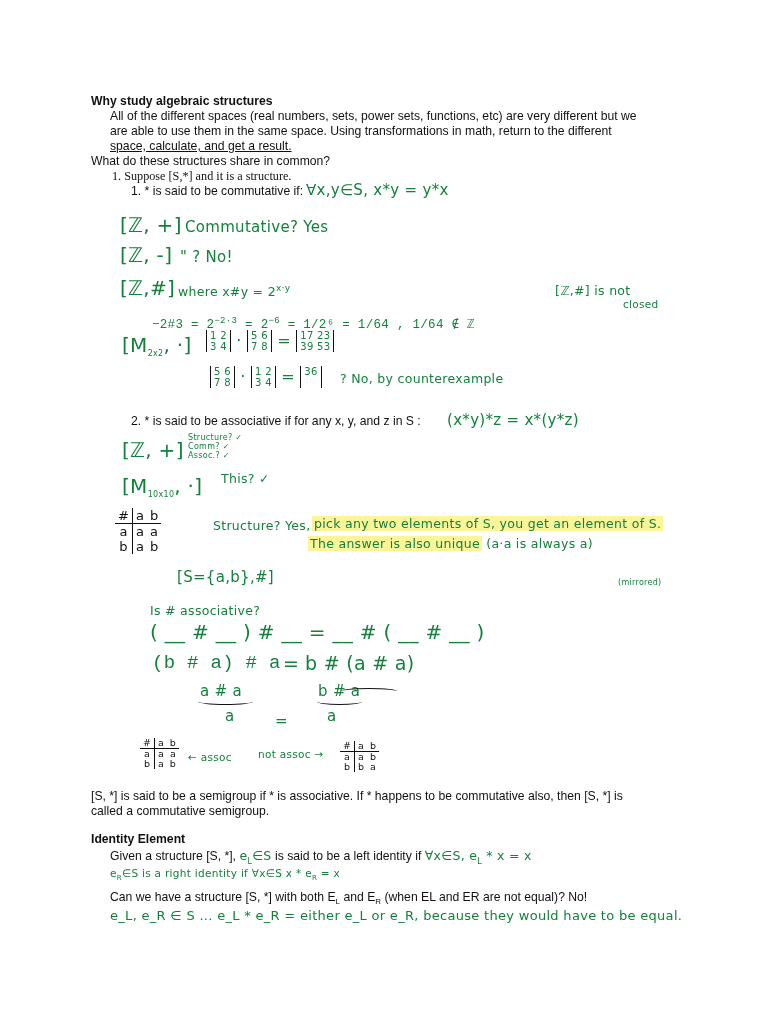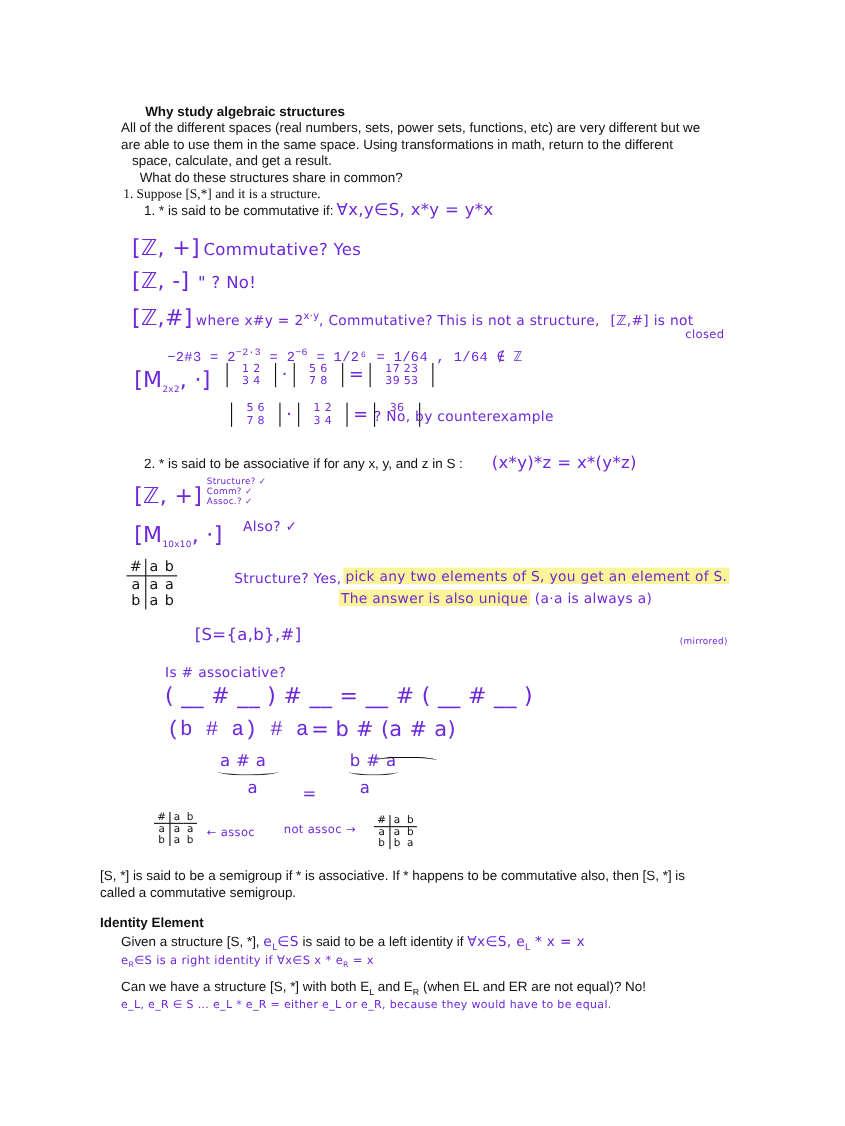--- a/index.html
+++ b/index.html
@@ -1,58 +1,57 @@
 <!DOCTYPE html>
 <html><head>
 <meta charset="utf-8">
 <style>
   html, body { margin: 0; padding: 0; background: #ffffff; }
   body { width: 768px; height: 1024px; position: relative; overflow: hidden; font-family: "Liberation Sans", sans-serif; color: #111; }
   .page { position: absolute; left: 0; top: 0; width: 768px; height: 1024px; }
   .typed { position: absolute; font-family: "Liberation Sans", sans-serif; font-size: 12.2px; line-height: 15px; color: #111; }
   .bold { font-weight: bold; }
-  .hand { position: absolute; font-family: "DejaVu Sans", sans-serif; color: #6d28d9; white-space: nowrap; letter-spacing: 0.3px; }
+  .hand { position: absolute; font-family: "DejaVu Sans", sans-serif; color: #15803d; white-space: nowrap; letter-spacing: 0.3px; }
   .hand.l { font-size: 15px; }
   .hand.m { font-size: 12.5px; }
   .hand.s { font-size: 10.5px; }
   .hand.xs { font-size: 8px; }
   .hl { background: #fbf59a; padding: 0 2px; }
   .bracket { font-size: 20px; }
-  .mat { display: inline-block; vertical-align: middle; border-left: 1.5px solid #111; border-right: 1.5px solid #111; padding: 0 13px; font-size: 10px; line-height: 11px; text-align: center; }
+  .mat { display: inline-block; vertical-align: middle; border-left: 1.5px solid #111; border-right: 1.5px solid #111; padding: 0 3px; font-size: 10px; line-height: 11px; text-align: center; }
   table.op { position: absolute; border-collapse: collapse; font-family: "DejaVu Sans", sans-serif; color: #111; }
   table.op td { padding: 0 3px; text-align: center; }
   table.op tr:first-child td { border-bottom: 1.5px solid #111; }
   table.op td:first-child { border-right: 1.5px solid #111; }
   table.op.big { font-size: 13px; line-height: 15px; }
   table.op.small { font-size: 9.5px; line-height: 10px; }
   .brace { position: absolute; border-bottom: 1.5px solid #111; border-radius: 0 0 50% 50%; height: 6px; }
 </style>
 </head>
 <body>
 
 <div class="page">
 
-  <div class="typed bold" style="left:91px;top:94px;margin-left:41px;">Why study algebraic structures</div>
+  <div class="typed bold" style="left:91px;top:94px;">Why study algebraic structures</div>
   <div class="typed" style="left:110px;top:109px;">All of the different spaces (real numbers, sets, power sets, functions, etc) are very different but we</div>
   <div class="typed" style="left:110px;top:124px;">are able to use them in the same space. Using transformations in math, return to the different</div>
-  <div class="typed" style="left:120px;top:139px;">space, calculate, and get a result.</div>
-  <div class="typed" style="left:91px;top:154px;margin-left:36px;">What do these structures share in common?</div>
+  <div class="typed" style="left:110px;top:139px;text-decoration:underline;">space, calculate, and get a result.</div>
+  <div class="typed" style="left:91px;top:154px;">What do these structures share in common?</div>
   <div class="typed" style="left:112px;top:169px;font-family:Liberation Serif, serif;">1. Suppose [S,*] and it is a structure.</div>
   <div class="typed" style="left:131px;top:184px;">1. * is said to be commutative if:</div>
   <div class="hand l" style="left:306px;top:181px;">∀x,y∈S, x*y = y*x</div>
 
   <div class="hand l" style="left:120px;top:213px;"><span class="bracket">[ℤ, +]</span></div>
   <div class="hand l" style="left:185px;top:218px;">Commutative? Yes</div>
 
   <div class="hand l" style="left:120px;top:243px;"><span class="bracket">[ℤ, -]</span></div>
   <div class="hand l" style="left:180px;top:248px;">" ? No!</div>
 
   <div class="hand l" style="left:120px;top:276px;"><span class="bracket">[ℤ,#]</span></div>
   <div class="hand m" style="left:178px;top:283px;"><span>where x#y = 2</span><sup style="font-size:9px;">x·y</sup></div>
-  <div class="hand m" style="left:290px;top:283px;">, Commutative? This is not a structure,</div>
   <div class="hand m" style="left:555px;top:283px;">[ℤ,#] is not</div>
   <div class="hand s" style="left:623px;top:298px;">closed</div>
   <div class="hand m" style="left:152px;top:316px;font-family:Liberation Mono, monospace;"><span>−2#3 = 2</span><sup style="font-size:9px;">−2·3</sup><span> = 2</span><sup style="font-size:9px;">−6</sup><span> = 1/2⁶ = 1/64 , 1/64 ∉ ℤ</span></div>
 
   <div class="hand l" style="left:122px;top:333px;"><span class="bracket">[M</span><sub style="font-size:8px;">2x2</sub><span class="bracket">, ·]</span></div>
   <div class="hand" style="left:206px;top:330px;">
     <span class="mat"><span>1 2</span><br><span>3 4</span></span> ·
     <span class="mat"><span>5 6</span><br><span>7 8</span></span> =
     <span class="mat"><span>17 23</span><br><span>39 53</span></span>
   </div>
@@ -67,21 +66,21 @@
   <div class="hand l" style="left:447px;top:411px;">(x*y)*z = x*(y*z)</div>
 
   <div class="hand l" style="left:122px;top:438px;"><span class="bracket">[ℤ, +]</span></div>
   <div class="hand xs" style="left:188px;top:433px;line-height:9px;">
     <div>Structure? ✓</div>
     <div>Comm? ✓</div>
     <div>Assoc.? ✓</div>
   </div>
 
   <div class="hand l" style="left:122px;top:474px;"><span class="bracket">[M</span><sub style="font-size:8px;">10x10</sub><span class="bracket">, ·]</span></div>
-  <div class="hand m" style="left:221px;top:471px;">Also? ✓</div>
+  <div class="hand m" style="left:221px;top:471px;">This? ✓</div>
 
   <table class="op big" style="left:115px;top:508px;">
     <tbody>
         <tr>
           <td>#</td>
           <td>a</td>
           <td>b</td>
         </tr>
     <tr>
           <td>a</td>
@@ -165,15 +164,15 @@
 
   <div class="typed bold" style="left:91px;top:832px;">Identity Element</div>
   <div class="typed" style="left:110px;top:848px;">
     <span>Given a structure [S, *],</span>
     <span class="hand m" style="position:static;"><span>e</span><sub style="font-size:8px;">L</sub><span>∈S</span></span>
     <span>is said to be a left identity if</span>
     <span class="hand m" style="position:static;"><span>∀x∈S, e</span><sub style="font-size:8px;">L</sub><span> * x = x</span></span>
   </div>
   <div class="hand s" style="left:110px;top:867px;"><span>e</span><sub style="font-size:7px;">R</sub><span>∈S is a right identity if ∀x∈S  x * e</span><sub style="font-size:7px;">R</sub><span> = x</span></div>
   <div class="typed" style="left:110px;top:890px;"><span>Can we have a structure [S, *] with both E</span><sub style="font-size:8px;">L</sub><span> and E</span><sub style="font-size:8px;">R</sub><span> (when EL and ER are not equal)? No!</span></div>
-  <div class="hand xs" style="left:110px;top:908px;font-size:10px;">e_L, e_R ∈ S ...  e_L * e_R = either e_L or e_R, because they would have to be equal.</div>
+  <div class="hand xs" style="left:110px;top:908px;font-size:13px;">e_L, e_R ∈ S ...  e_L * e_R = either e_L or e_R, because they would have to be equal.</div>
 
 </div>
 
 </body></html>

